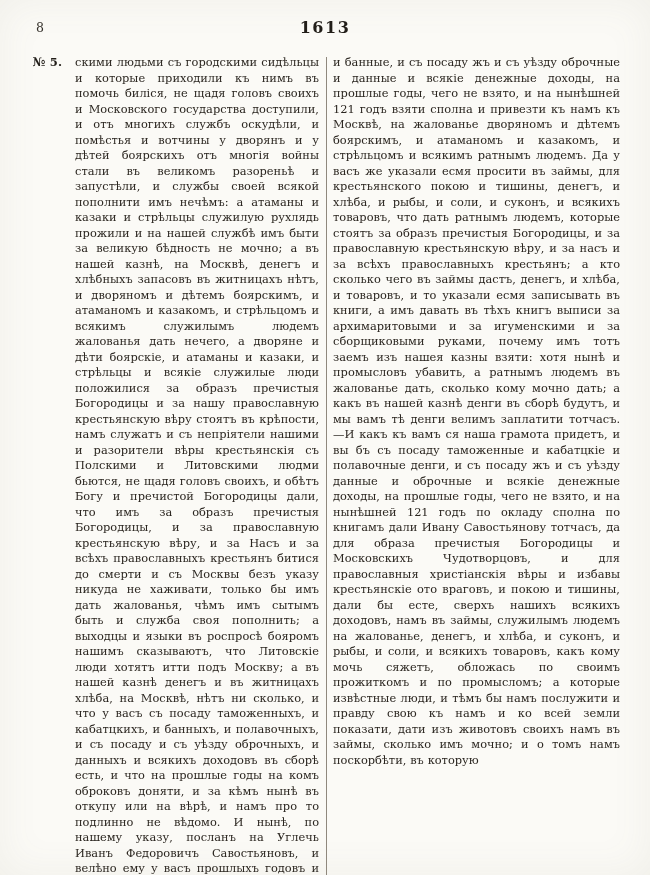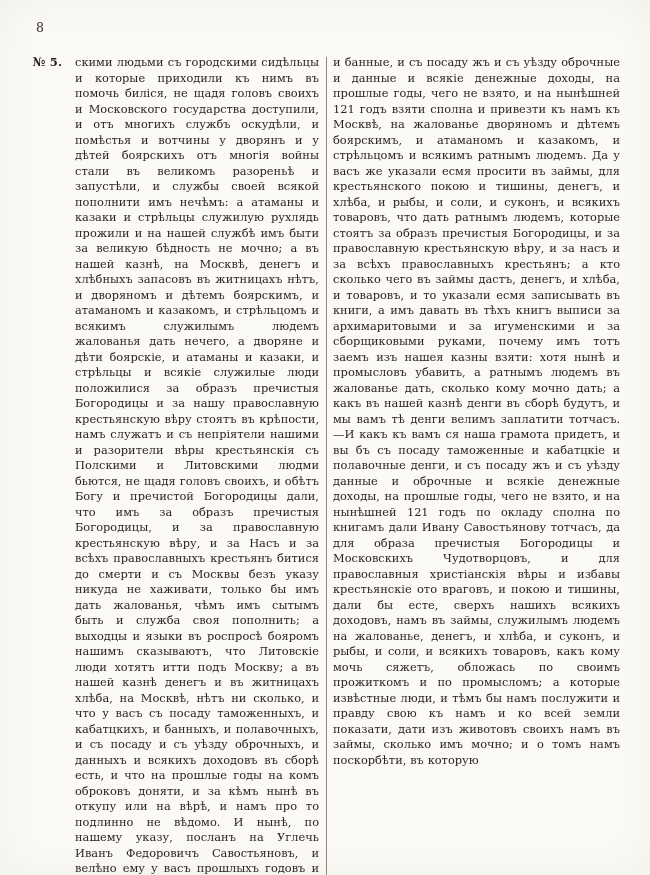--- a/index.html
+++ b/index.html
@@ -73,20 +73,21 @@
       white-space: nowrap;
       color: #221e19;
     }
   </style>
 </head>
 <body>
 
 <div class="sheet">
   <header class="page-header">
     <span class="page-num">8</span>
+    <span class="year">1613</span>
   </header>
 
   <div class="columns">
     <div class="col col-left">
       <span class="entry-no">№ 5.</span><span>скими людьми съ городскими сидѣльцы и которые приходили къ нимъ въ помочь биліся, не щадя головъ своихъ и Московского государства доступили, и отъ многихъ службъ оскудѣли, и помѣстья и вотчины у дворянъ и у дѣтей боярскихъ отъ многія войны стали въ великомъ разореньѣ и запустѣли, и службы своей всякой пополнити имъ нечѣмъ: а атаманы и казаки и стрѣльцы служилую рухлядь прожили и на нашей службѣ имъ быти за великую бѣдность не мочно; а въ нашей казнѣ, на Москвѣ, денегъ и хлѣбныхъ запасовъ въ житницахъ нѣтъ, и дворяномъ и дѣтемъ боярскимъ, и атаманомъ и казакомъ, и стрѣльцомъ и всякимъ служилымъ людемъ жалованья дать нечего, а дворяне и дѣти боярскіе, и атаманы и казаки, и стрѣльцы и всякіе служилые люди положилися за образъ пречистыя Богородицы и за нашу православную крестьянскую вѣру стоятъ въ крѣпости, намъ служатъ и съ непріятели нашими и разорители вѣры крестьянскія съ Полскими и Литовскими людми бьются, не щадя головъ своихъ, и обѣтъ Богу и пречистой Богородицы дали, что имъ за образъ пречистыя Богородицы, и за православную крестьянскую вѣру, и за Насъ и за всѣхъ православныхъ крестьянъ битися до смерти и съ Москвы безъ указу никуда не хаживати, только бы имъ дать жалованья, чѣмъ имъ сытымъ быть и служба своя пополнить; а выходцы и языки въ роспросѣ бояромъ нашимъ сказываютъ, что Литовскіе люди хотятъ итти подъ Москву; а въ нашей казнѣ денегъ и въ житницахъ хлѣба, на Москвѣ, нѣтъ ни сколько, и что у васъ съ посаду таможенныхъ, и кабатцкихъ, и банныхъ, и полавочныхъ, и съ посаду и съ уѣзду оброчныхъ, и данныхъ и всякихъ доходовъ въ сборѣ есть, и что на прошлые годы на комъ оброковъ доняти, и за кѣмъ нынѣ въ откупу или на вѣрѣ, и намъ про то подлинно не вѣдомо. И нынѣ, по нашему указу, посланъ на Углечь Иванъ Федоровичъ Савостьяновъ, и велѣно ему у васъ прошлыхъ годовъ и нынѣшнего 121 году съ посаду таможенные, и кабатцкіе, и полавочные,</span>
     </div>
     <div class="divider"></div>
     <div class="col col-right">
       <span>и банные, и съ посаду жъ и съ уѣзду оброчные и данные и всякіе денежные доходы, на прошлые годы, чего не взято, и на нынѣшней 121 годъ взяти сполна и привезти къ намъ къ Москвѣ, на жалованье дворяномъ и дѣтемъ боярскимъ, и атаманомъ и казакомъ, и стрѣльцомъ и всякимъ ратнымъ людемъ. Да у васъ же указали есмя просити въ займы, для крестьянского покою и тишины, денегъ, и хлѣба, и рыбы, и соли, и суконъ, и всякихъ товаровъ, что дать ратнымъ людемъ, которые стоятъ за образъ пречистыя Богородицы, и за православную крестьянскую вѣру, и за насъ и за всѣхъ православныхъ крестьянъ; а кто сколько чего въ займы дастъ, денегъ, и хлѣба, и товаровъ, и то указали есмя записывать въ книги, а имъ давать въ тѣхъ книгъ выписи за архимаритовыми и за игуменскими и за сборщиковыми руками, почему имъ тотъ заемъ изъ нашея казны взяти: хотя нынѣ и промысловъ убавить, а ратнымъ людемъ въ жалованье дать, сколько кому мочно дать; а какъ въ нашей казнѣ денги въ сборѣ будутъ, и мы вамъ тѣ денги велимъ заплатити тотчасъ.—И какъ къ вамъ ся наша грамота придетъ, и вы бъ съ посаду таможенные и кабатцкіе и полавочные денги, и съ посаду жъ и съ уѣзду данные и оброчные и всякіе денежные доходы, на прошлые годы, чего не взято, и на нынѣшней 121 годъ по окладу сполна по книгамъ дали Ивану Савостьянову тотчасъ, да для образа пречистыя Богородицы и Московскихъ Чудотворцовъ, и для православныя христіанскія вѣры и избавы крестьянскіе ото враговъ, и покою и тишины, дали бы есте, сверхъ нашихъ всякихъ доходовъ, намъ въ займы, служилымъ людемъ на жалованье, денегъ, и хлѣба, и суконъ, и рыбы, и соли, и всякихъ товаровъ, какъ кому мочь сяжетъ, обложась по своимъ прожиткомъ и по промысломъ; а которые извѣстные люди, и тѣмъ бы намъ послужити и правду свою къ намъ и ко всей земли показати, дати изъ животовъ своихъ намъ въ займы, сколько имъ мочно; и о томъ намъ поскорбѣти, въ которую</span>
     </div>

